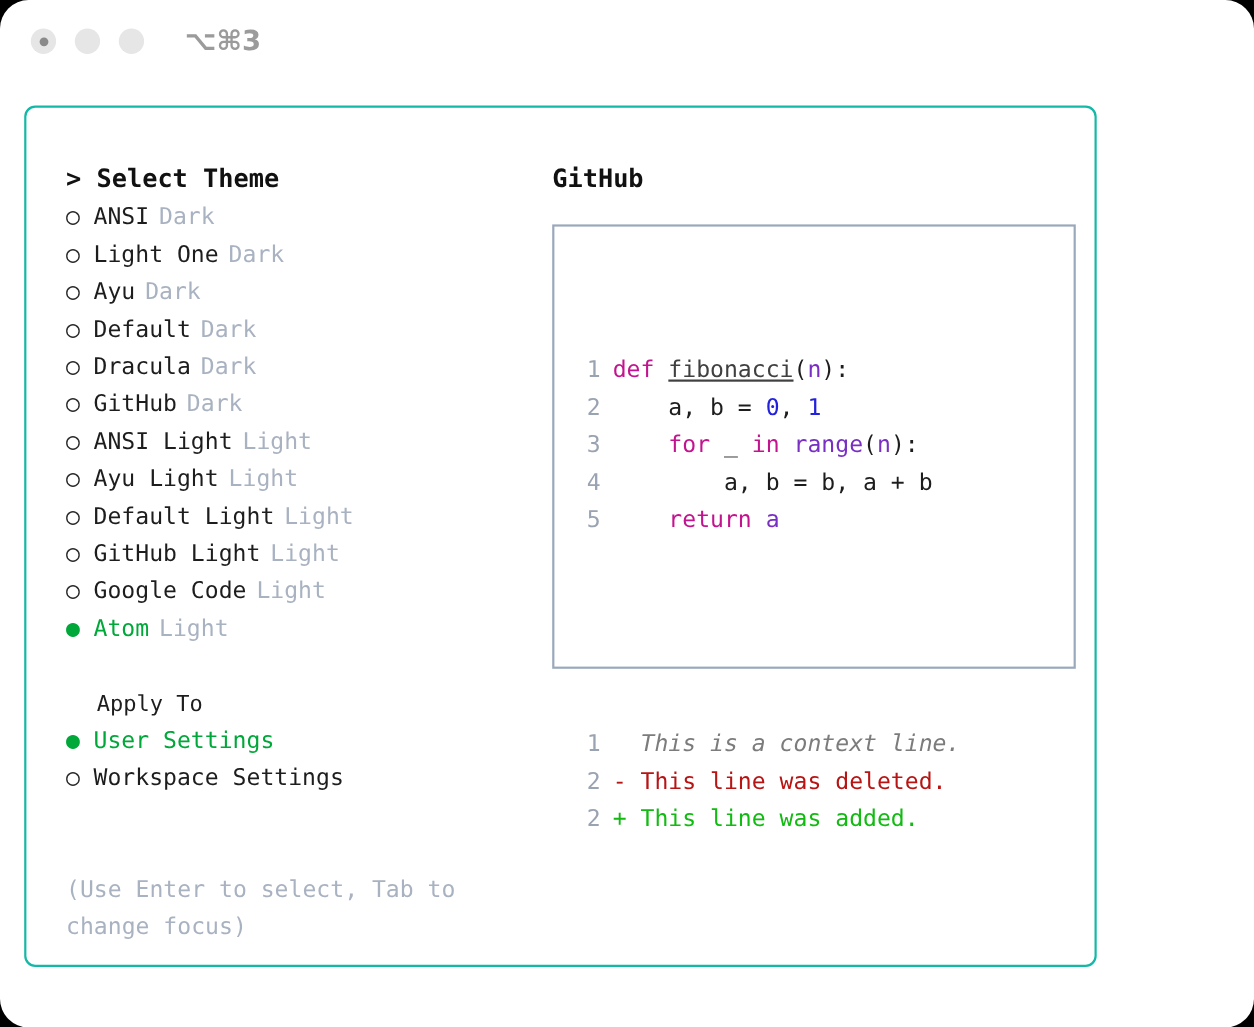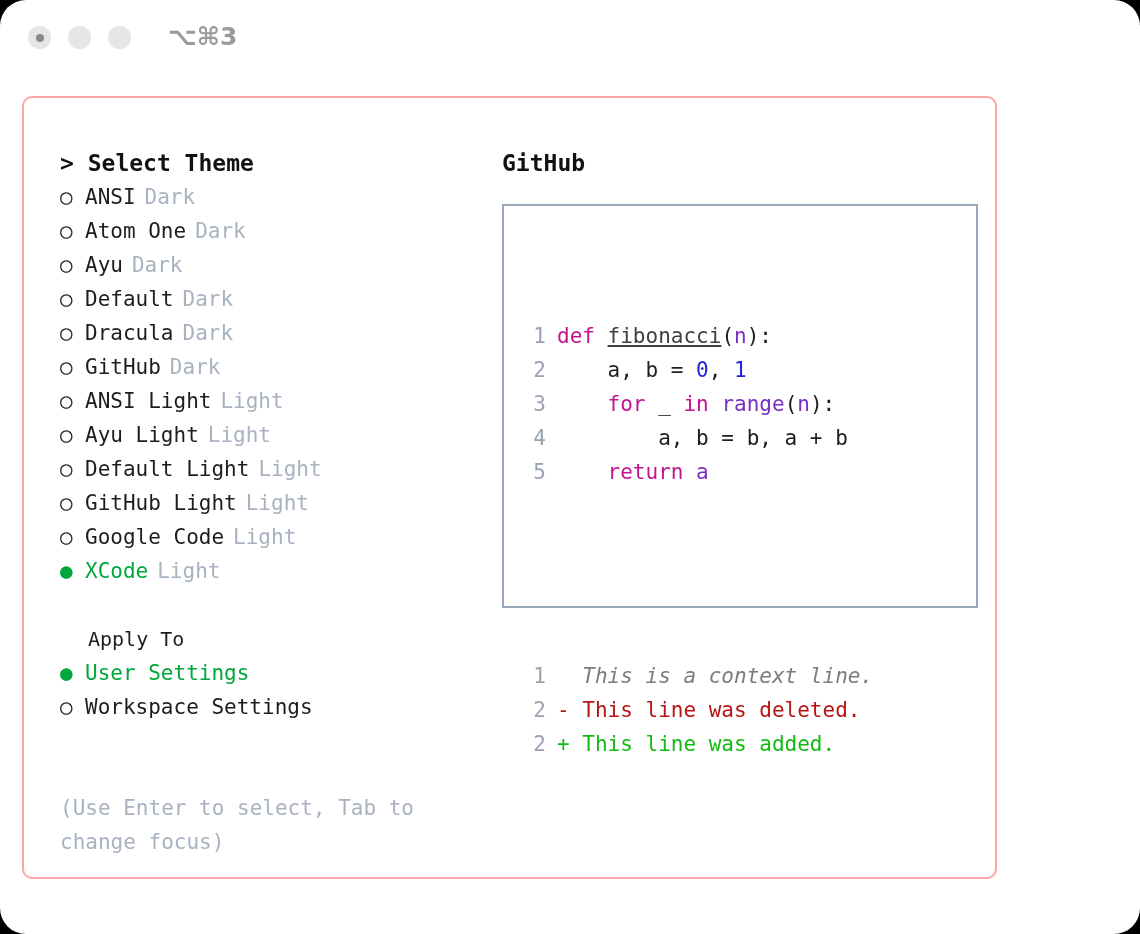--- a/index.html
+++ b/index.html
@@ -67,21 +67,21 @@
     font-family: "DejaVu Sans", "Liberation Sans", sans-serif;
   }
 
   
   .window {
     position: absolute;
     left: 22px;
     top: 96px;
     width: 975px;
     height: 783px;
-    border: 2px solid #fca5a5;
+    border: 2px solid #14b8a6;
     border-radius: 10px;
     background: #ffffff;
     box-sizing: border-box;
   }
 
   
   .left-col {
     position: absolute;
     left: 36px;
     top: 48px;
@@ -204,31 +204,31 @@
     <div class="shortcut">⌥⌘3</div>
   </div>
 
   <div class="window">
 
     <div class="left-col">
       <div class="heading">&gt; Select Theme</div>
 
       <div id="theme-list">
           <div class="opt-row"><span class="marker">○</span><span class="opt-name">ANSI</span><span class="opt-kind">Dark</span></div>
-          <div class="opt-row"><span class="marker">○</span><span class="opt-name">Atom One</span><span class="opt-kind">Dark</span></div>
+          <div class="opt-row"><span class="marker">○</span><span class="opt-name">Light One</span><span class="opt-kind">Dark</span></div>
           <div class="opt-row"><span class="marker">○</span><span class="opt-name">Ayu</span><span class="opt-kind">Dark</span></div>
           <div class="opt-row"><span class="marker">○</span><span class="opt-name">Default</span><span class="opt-kind">Dark</span></div>
           <div class="opt-row"><span class="marker">○</span><span class="opt-name">Dracula</span><span class="opt-kind">Dark</span></div>
           <div class="opt-row"><span class="marker">○</span><span class="opt-name">GitHub</span><span class="opt-kind">Dark</span></div>
           <div class="opt-row"><span class="marker">○</span><span class="opt-name">ANSI Light</span><span class="opt-kind">Light</span></div>
           <div class="opt-row"><span class="marker">○</span><span class="opt-name">Ayu Light</span><span class="opt-kind">Light</span></div>
           <div class="opt-row"><span class="marker">○</span><span class="opt-name">Default Light</span><span class="opt-kind">Light</span></div>
           <div class="opt-row"><span class="marker">○</span><span class="opt-name">GitHub Light</span><span class="opt-kind">Light</span></div>
           <div class="opt-row"><span class="marker">○</span><span class="opt-name">Google Code</span><span class="opt-kind">Light</span></div>
-          <div class="opt-row selected"><span class="marker sel">●</span><span class="opt-name">XCode</span><span class="opt-kind">Light</span></div>
+          <div class="opt-row selected"><span class="marker sel">●</span><span class="opt-name">Atom</span><span class="opt-kind">Light</span></div>
         </div>
 
       <div class="spacer-lg"></div>
 
       <div class="section-label">Apply To</div>
 
       <div id="apply-list">
           <div class="opt-row selected"><span class="marker sel">●</span><span class="opt-name">User Settings</span></div>
           <div class="opt-row"><span class="marker">○</span><span class="opt-name">Workspace Settings</span></div>
         </div>

